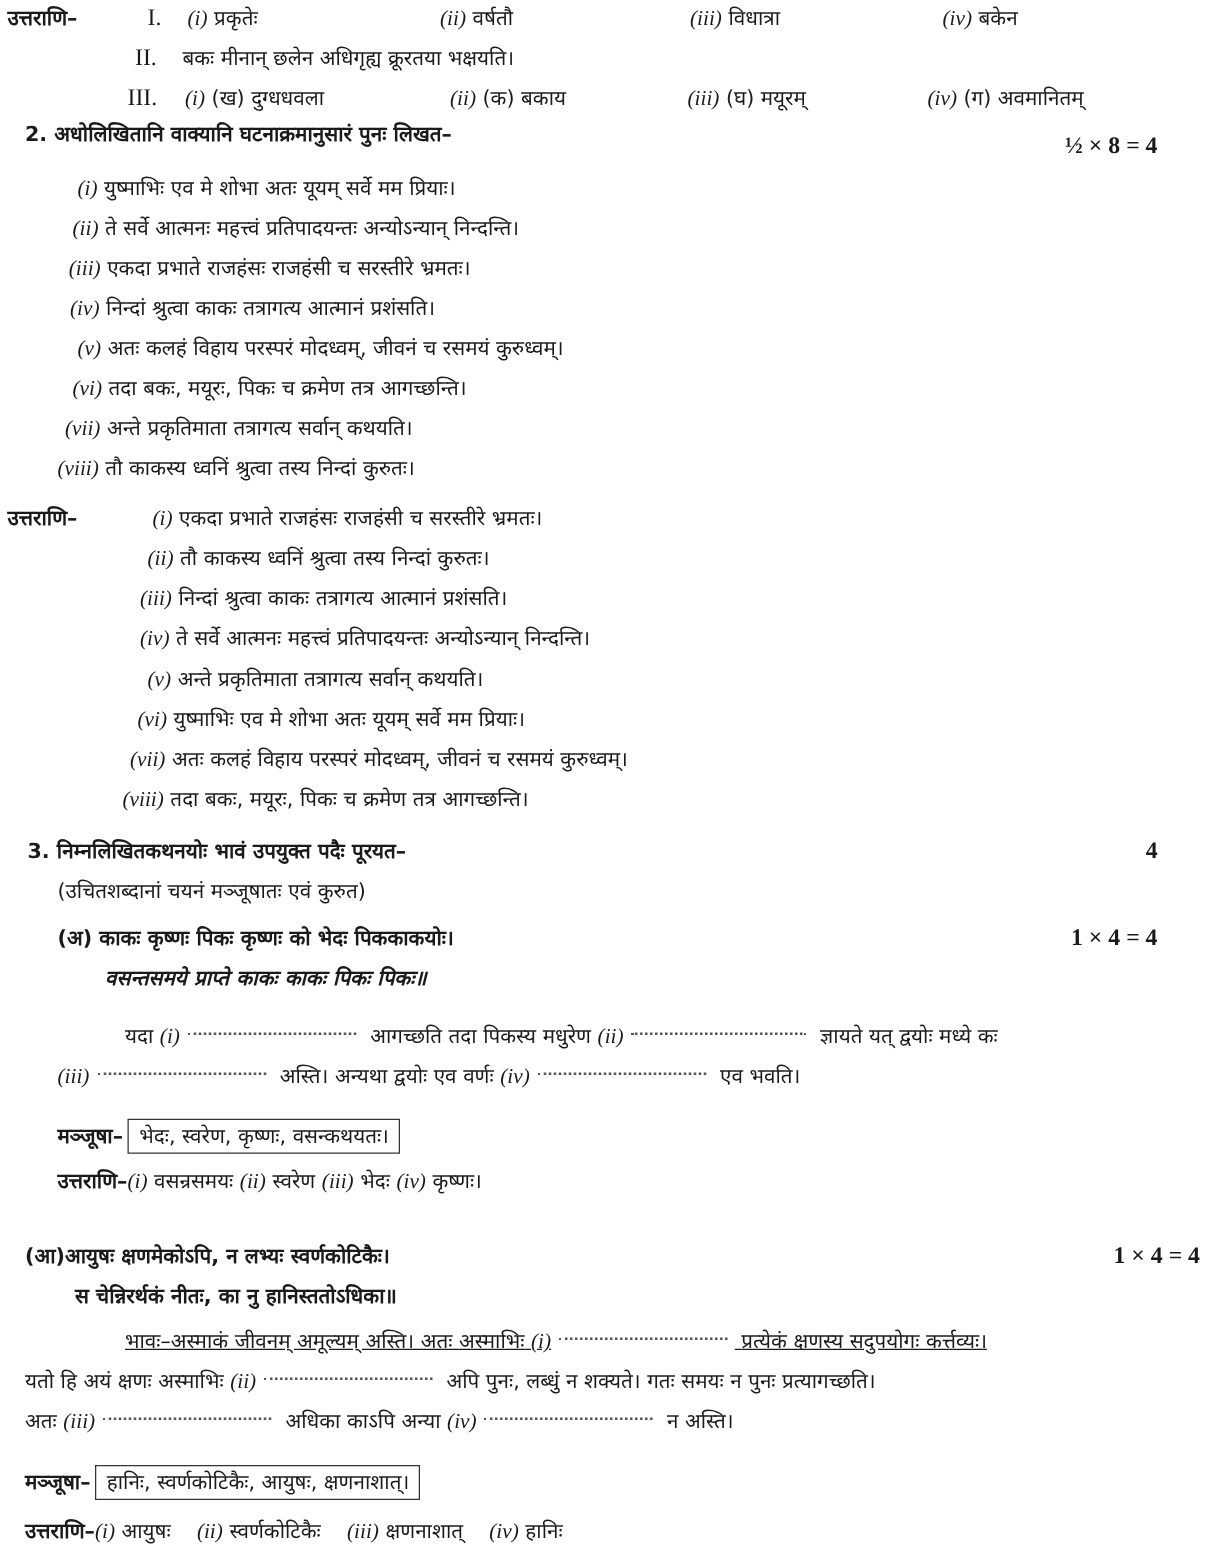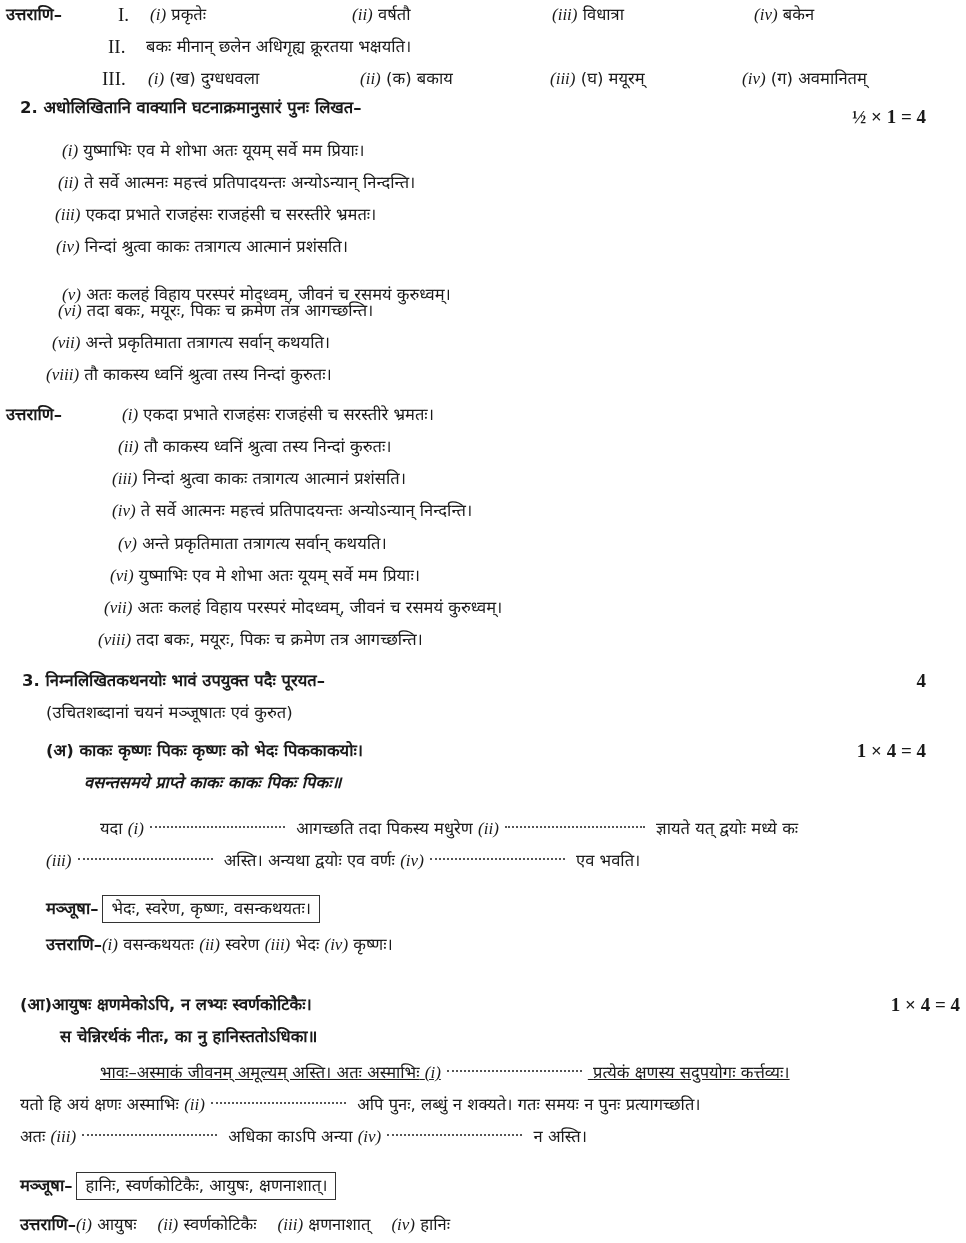--- a/index.html
+++ b/index.html
@@ -30,27 +30,27 @@
 <div class="ln roman-num" style="top:36px;left:108px;">II.</div>
 <div class="ln" style="top:36px;left:146px;">बकः मीनान् छलेन अधिगृह्य क्रूरतया भक्षयति।</div>
 
 <div class="ln roman-num" style="top:68px;left:102px;">III.</div>
 <div class="ln" style="top:68px;left:148px;"><span class="rom">(i)</span> <span>(ख) दुग्धधवला</span></div>
 <div class="ln" style="top:68px;left:360px;"><span class="rom">(ii)</span> <span>(क) बकाय</span></div>
 <div class="ln" style="top:68px;left:550px;"><span class="rom">(iii)</span> <span>(घ) मयूरम्</span></div>
 <div class="ln" style="top:68px;left:742px;"><span class="rom">(iv)</span> <span>(ग) अवमानितम्</span></div>
 
 <div class="ln b" style="top:97px;left:20px;">2. अधोलिखितानि वाक्यानि घटनाक्रमानुसारं पुनः लिखत–</div>
-<div class="marks" style="top:106px;">½ × 1 = 4</div>
+<div class="marks" style="top:106px;">½ × 8 = 4</div>
 
 <div class="ln" style="top:140px;left:62px;"><span class="rom">(i)</span> <span>युष्माभिः एव मे शोभा अतः यूयम् सर्वे मम प्रियाः।</span></div>
 <div class="ln" style="top:172px;left:58px;"><span class="rom">(ii)</span> <span>ते सर्वे आत्मनः महत्त्वं प्रतिपादयन्तः अन्योऽन्यान् निन्दन्ति।</span></div>
 <div class="ln" style="top:204px;left:55px;"><span class="rom">(iii)</span> <span>एकदा प्रभाते राजहंसः राजहंसी च सरस्तीरे भ्रमतः।</span></div>
 <div class="ln" style="top:236px;left:56px;"><span class="rom">(iv)</span> <span>निन्दां श्रुत्वा काकः तत्रागत्य आत्मानं प्रशंसति।</span></div>
-<div class="ln" style="top:268px;left:62px;margin-top:16px;"><span class="rom">(v)</span> <span>अतः कलहं विहाय परस्परं मोदध्वम्, जीवनं च रसमयं कुरुध्वम्।</span></div>
+<div class="ln" style="top:268px;left:62px;"><span class="rom">(v)</span> <span>अतः कलहं विहाय परस्परं मोदध्वम्, जीवनं च रसमयं कुरुध्वम्।</span></div>
 <div class="ln" style="top:300px;left:58px;"><span class="rom">(vi)</span> <span>तदा बकः, मयूरः, पिकः च क्रमेण तत्र आगच्छन्ति।</span></div>
 <div class="ln" style="top:332px;left:52px;"><span class="rom">(vii)</span> <span>अन्ते प्रकृतिमाता तत्रागत्य सर्वान् कथयति।</span></div>
 <div class="ln" style="top:364px;left:46px;"><span class="rom">(viii)</span> <span>तौ काकस्य ध्वनिं श्रुत्वा तस्य निन्दां कुरुतः।</span></div>
 
 <div class="ln b" style="top:404px;left:6px;">उत्तराणि–</div>
 <div class="ln" style="top:404px;left:122px;"><span class="rom">(i)</span> <span>एकदा प्रभाते राजहंसः राजहंसी च सरस्तीरे भ्रमतः।</span></div>
 <div class="ln" style="top:436px;left:118px;"><span class="rom">(ii)</span> <span>तौ काकस्य ध्वनिं श्रुत्वा तस्य निन्दां कुरुतः।</span></div>
 <div class="ln" style="top:468px;left:112px;text-align:right;"><span class="rom">(iii)</span> <span>निन्दां श्रुत्वा काकः तत्रागत्य आत्मानं प्रशंसति।</span></div>
 <div class="ln" style="top:500px;left:112px;"><span class="rom">(iv)</span> <span>ते सर्वे आत्मनः महत्त्वं प्रतिपादयन्तः अन्योऽन्यान् निन्दन्ति।</span></div>
 <div class="ln" style="top:533px;left:118px;"><span class="rom">(v)</span> <span>अन्ते प्रकृतिमाता तत्रागत्य सर्वान् कथयति।</span></div>
@@ -77,21 +77,21 @@
   <span class="rom">(iii)</span><span class="dots" style="width:135px"></span>
   <span>अस्ति। अन्यथा द्वयोः एव वर्णः</span>
   <span class="rom">(iv)</span><span class="dots" style="width:135px"></span>
   <span>एव भवति।</span>
 </div>
 
 <div class="ln" style="top:895px;left:46px;">
   <span class="b">मञ्जूषा–</span><span class="box">भेदः, स्वरेण, कृष्णः, वसन्कथयतः।</span>
 </div>
 <div class="ln" style="top:934px;left:46px;">
-  <span class="b">उत्तराणि–</span><span class="rom">(i)</span> <span>वसन्कथयतः</span>
+  <span class="b">उत्तराणि–</span><span class="rom">(i)</span> <span>वसन्रसमयः</span>
   <span class="rom">(ii)</span> <span>स्वरेण</span>
   <span class="rom">(iii)</span> <span>भेदः</span>
   <span class="rom">(iv)</span> <span>कृष्णः।</span>
 </div>
 
 <div class="ln b" style="top:994px;left:20px;">(आ)आयुषः क्षणमेकोऽपि, न लभ्यः स्वर्णकोटिकैः।</div>
 <div class="marks" style="top:994px;right:6px;">1 × 4 = 4</div>
 <div class="ln b" style="top:1026px;left:60px;">स चेन्निरर्थकं नीतः, का नु हानिस्ततोऽधिका॥</div>
 
 <div class="ln" style="top:1062px;left:100px;text-decoration:underline;">

